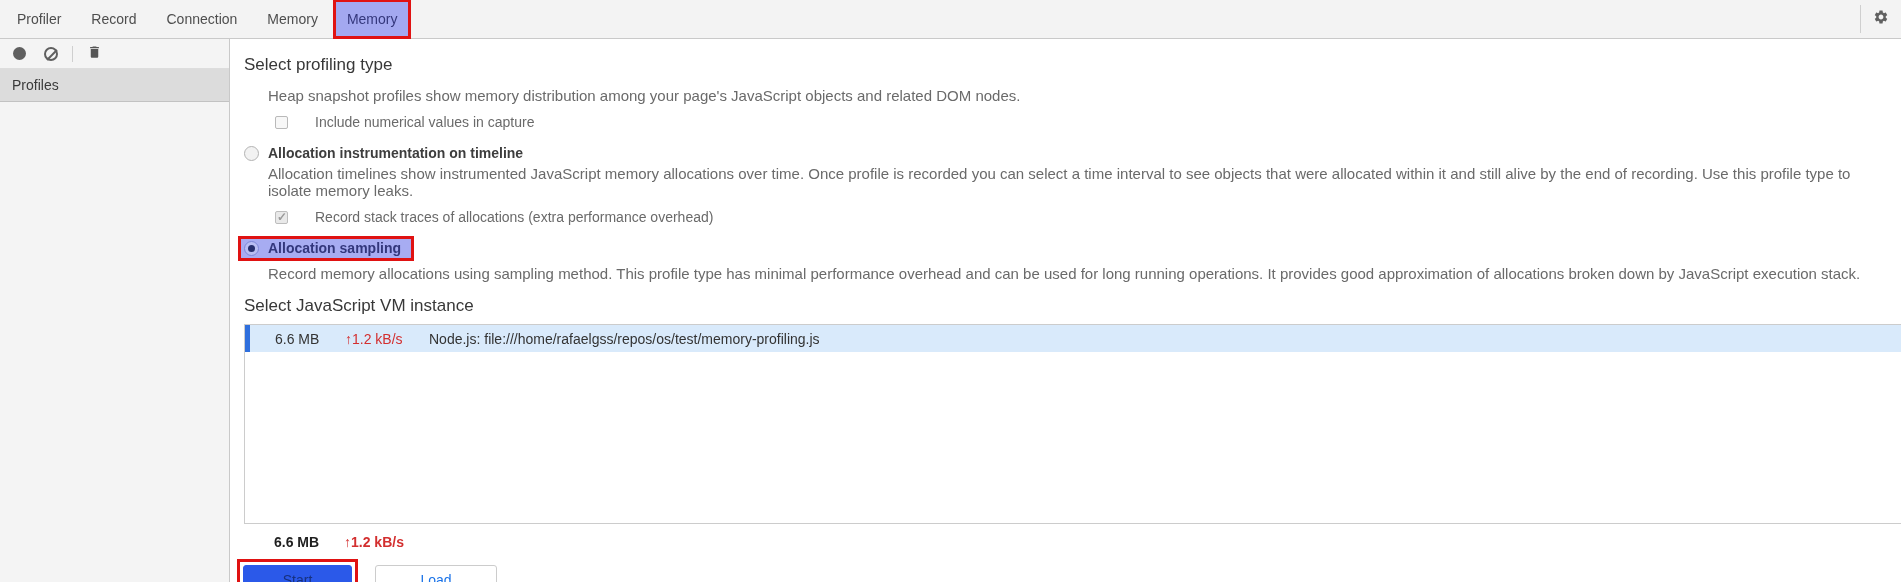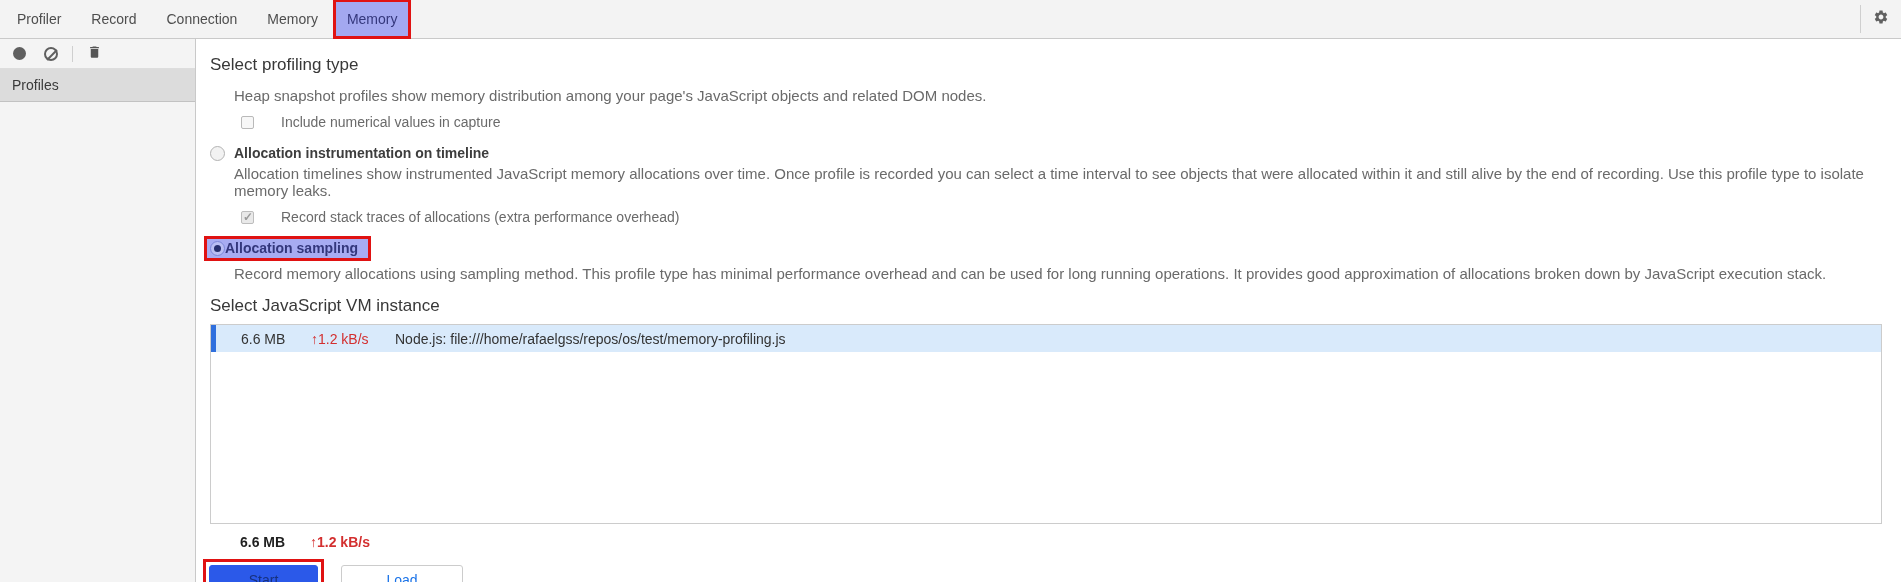--- a/index.html
+++ b/index.html
@@ -27,21 +27,21 @@
   }
   .tabbar-spacer { flex:1; }
   .tabbar-divider { width:1px; background:#cfcfcf; margin:5px 10px 5px 0; }
   .gear-btn { display:flex; align-items:center; padding:0 12px 0 2px; cursor:pointer; }
   .gear-btn svg { width:16px; height:16px; fill:#606060; }
 
   
   .split { flex:1; display:flex; min-height:0; }
 
   .sidebar {
-    width:196px; background:#f4f4f4; border-right:1px solid #c9c9c9;
+    width:230px; background:#f4f4f4; border-right:1px solid #c9c9c9;
     display:flex; flex-direction:column; flex-shrink:0;
   }
   .side-toolbar {
     height:30px; display:flex; align-items:center; gap:14px;
     padding:0 10px; border-bottom:1px solid #ddd; background:#f4f4f4;
   }
   .icon-btn { display:flex; align-items:center; justify-content:center; width:18px; height:18px; cursor:pointer; }
   .record-dot { width:13px; height:13px; border-radius:50%; background:#5f5f5f; }
   .block-circle { position:relative; width:14px; height:14px; border:2px solid #5f5f5f; border-radius:50%; }
   .block-circle::after {
@@ -89,21 +89,21 @@
     content:"\2713"; position:absolute; left:1px; top:-2px;
     font-size:12px; color:#9a9a9a; font-weight:700;
   }
   .cb-label { font-size:14px; color:#6a6a6a; }
 
   .opt-block-1 { margin-top:10px; }
   .opt-block-2 { margin-top:15px; }
   .opt-block-3 { margin-top:11px; }
 
   .highlight-box {
-    display:inline-flex; align-items:center; 
+    display:inline-flex; align-items:center; gap:9px;
     background:#a7acf2; border:3px solid #e01212;
     padding:1px 10px 2px 3px; margin-left:-6px;
   }
   .highlight-box .opt-label { color:#33377c; }
 
   
   .vm-box {
     margin-top:0; width:1672px; height:200px;
     border:1px solid #ccc; background:#fff; overflow:hidden;
   }

